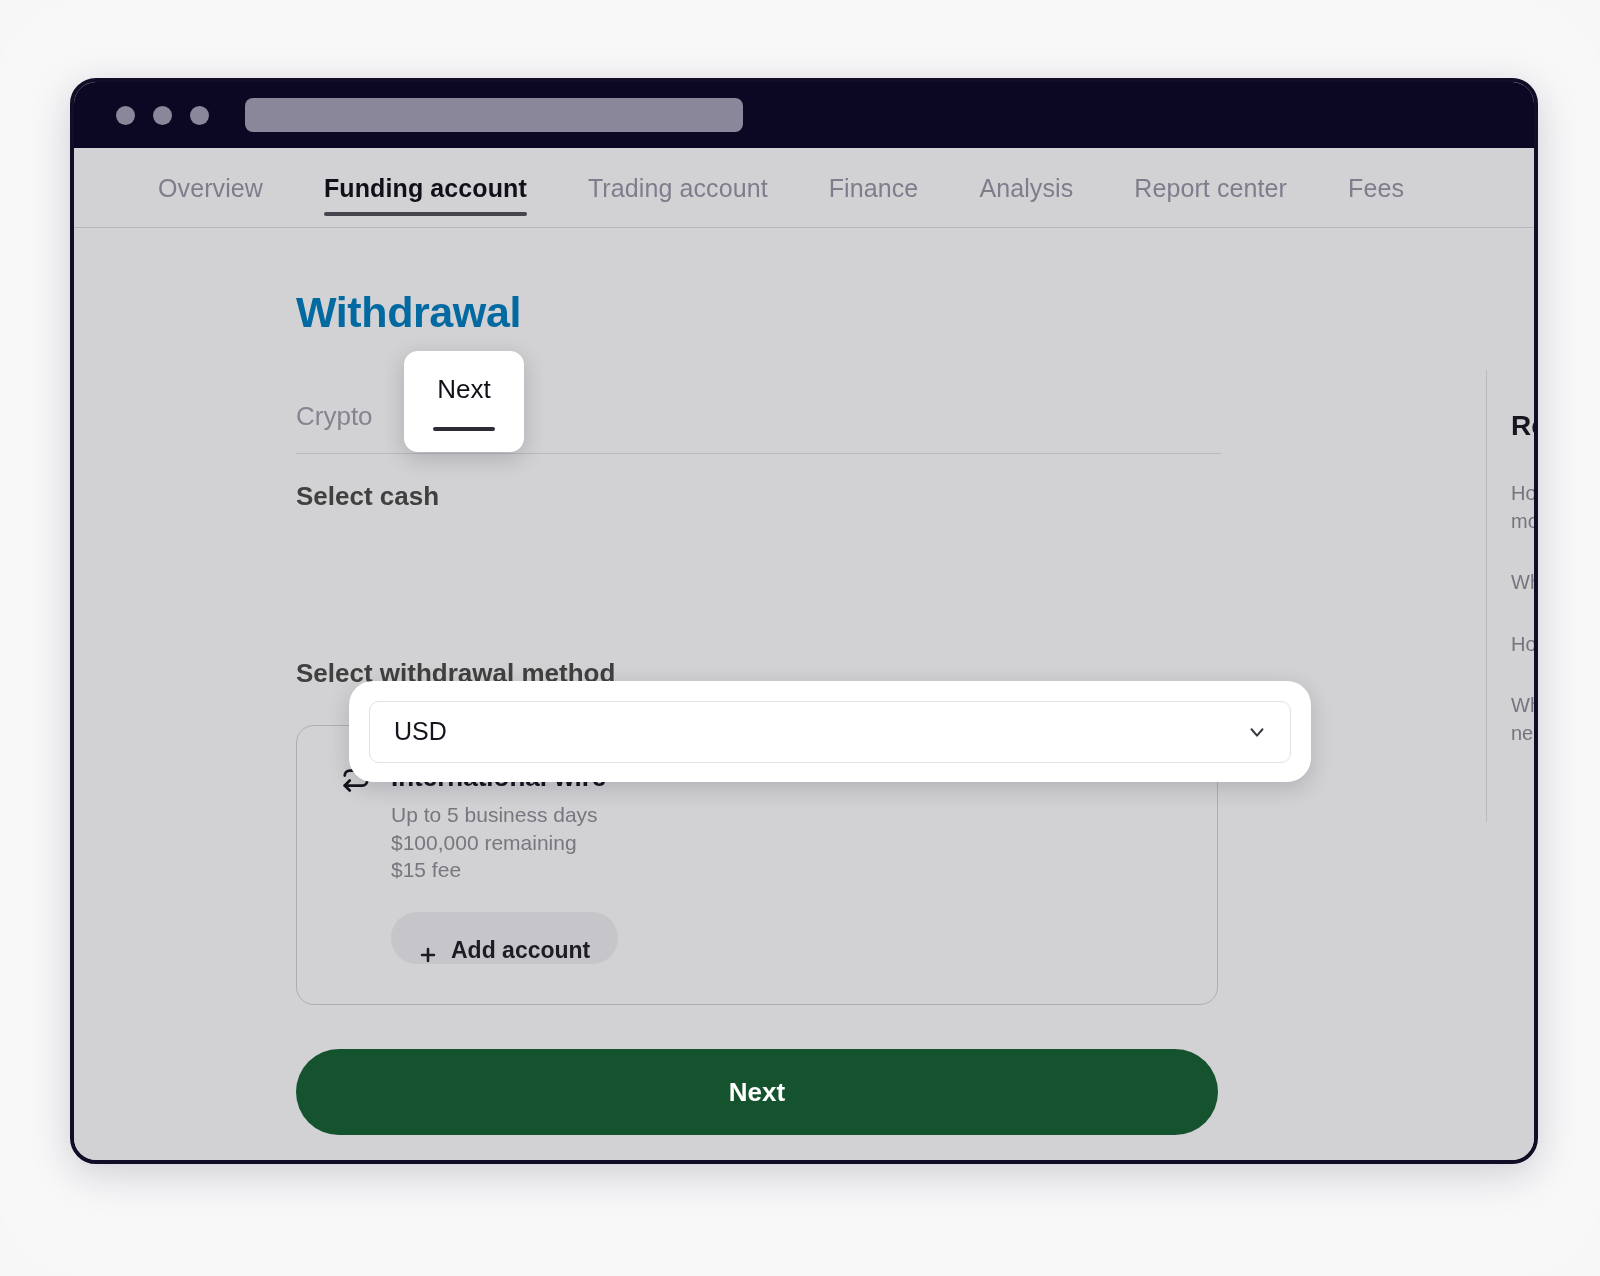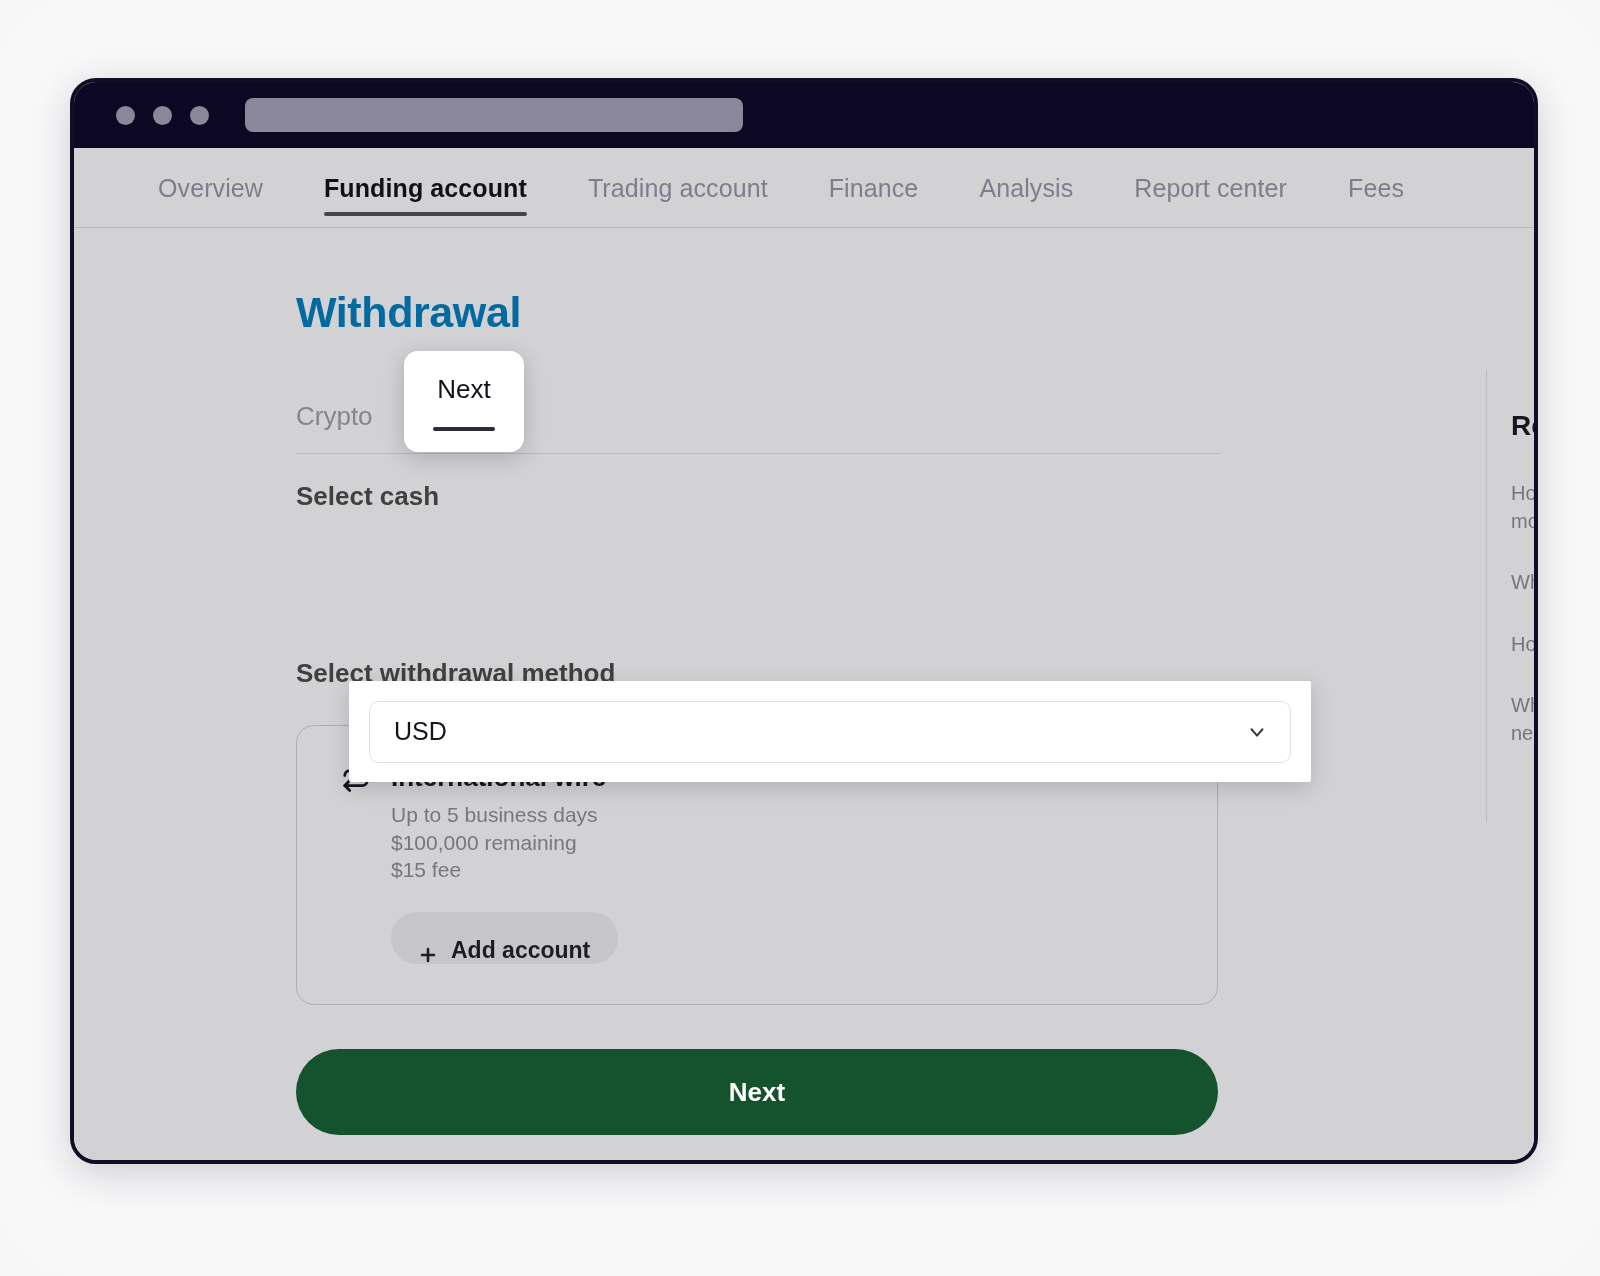--- a/index.html
+++ b/index.html
@@ -186,21 +186,21 @@
   }
 
   
   .select-band {
     position: absolute;
     left: 275px;
     top: 533px;
     width: 962px;
     height: 101px;
     background: #ffffff;
-    border-radius: 2px;
+    border-radius: 24px;
     box-shadow: 0 6px 22px rgba(25,22,45,0.18);
     display: flex;
     align-items: center;
     justify-content: center;
     z-index: 6;
   }
   .select-box {
     width: 922px;
     height: 62px;
     background: #ffffff;

